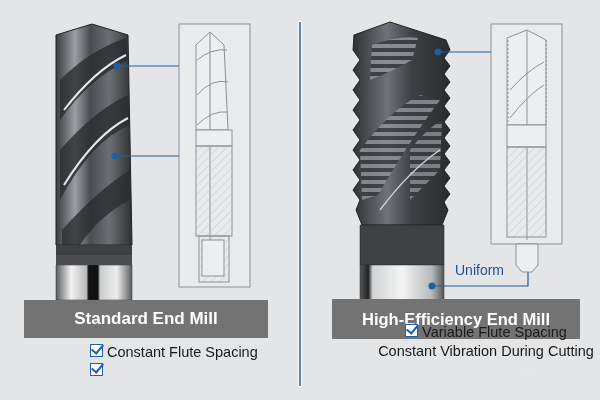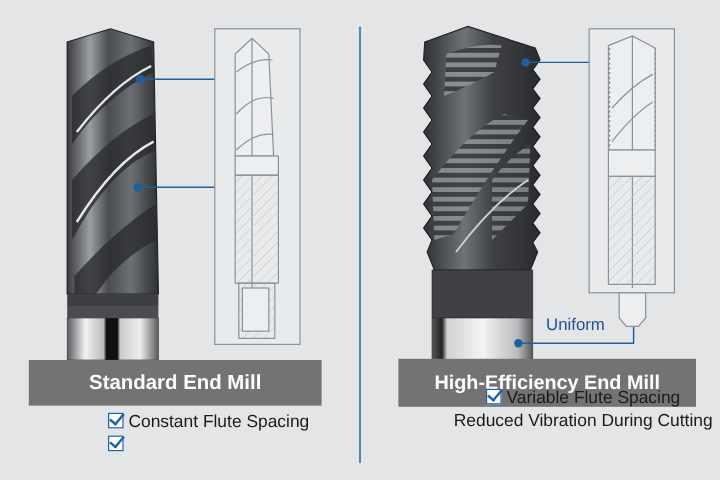--- a/index.html
+++ b/index.html
@@ -176,19 +176,19 @@
   <div class="banner banner-right">
     <span>High-Efficiency End Mill</span>
   </div>
 
   <div class="features features-right">
     <div class="feature-item">
       <span class="check-icon"></span>
       <span>Variable Flute Spacing</span>
     </div>
     <div class="feature-item">
-      <span>Reduced Vibration During Cutting</span>
+      <span>Constant Vibration During Cutting</span>
     </div>
   </div>
 </div>
 
 <div class="variable-label">Uniform</div>
 <div class="watermark">· · ·</div>
 
 </body></html>

